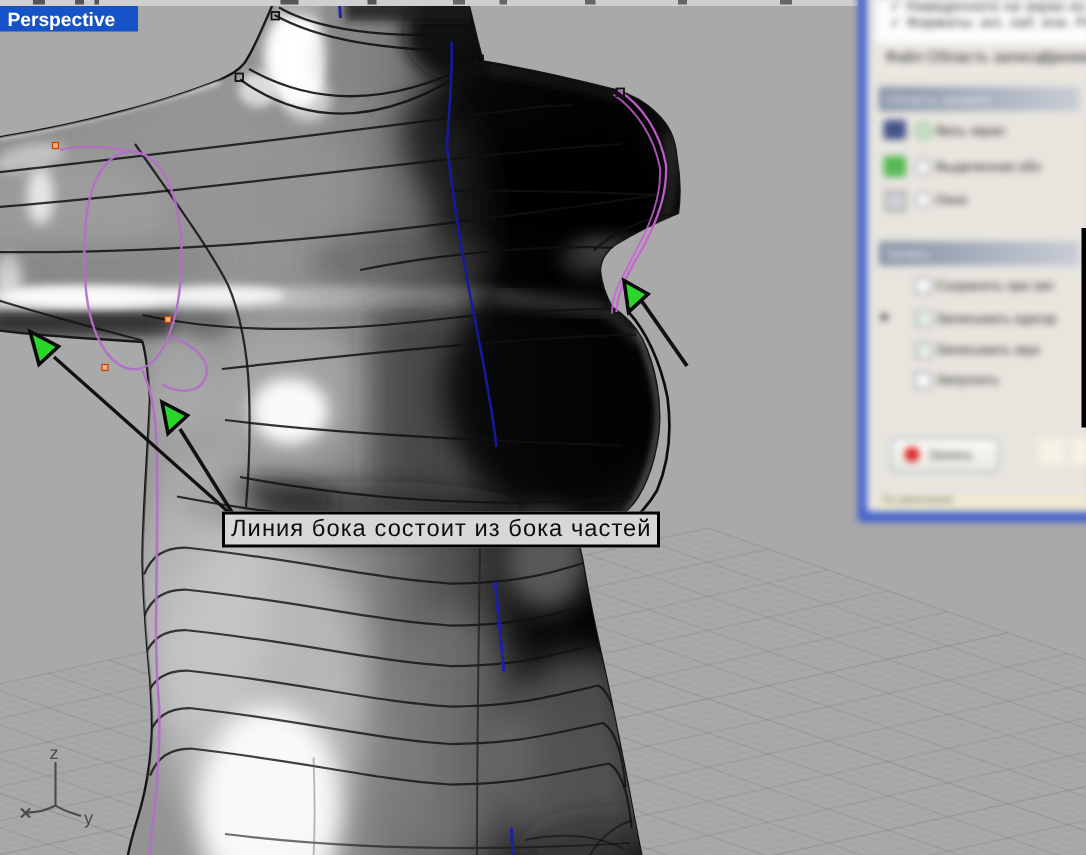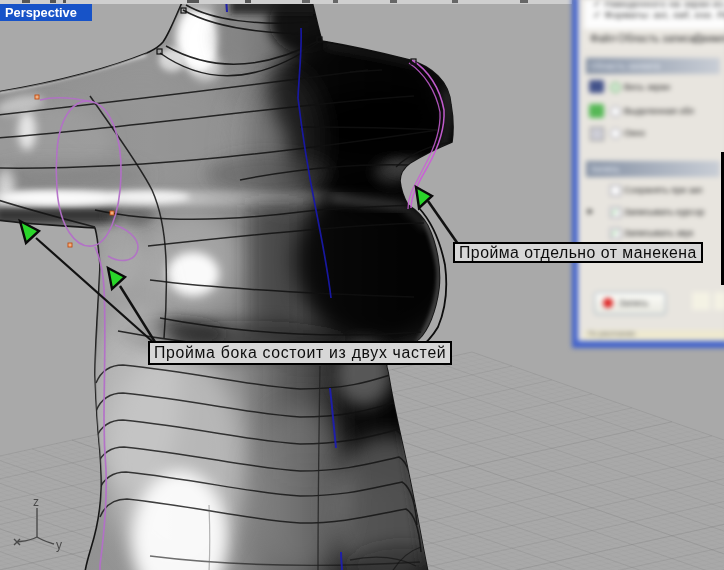--- a/index.html
+++ b/index.html
@@ -491,15 +491,14 @@
 <g>
 <line x1="428" y1="201" x2="458" y2="244" stroke="#111" stroke-width="2.6"></line>
 <line x1="36" y1="238" x2="153" y2="342" stroke="#111" stroke-width="2.2"></line>
 <line x1="120" y1="286" x2="155" y2="342" stroke="#111" stroke-width="2.4"></line>
 <polygon points="416,187 432,196 419,208" fill="#2ad62a" stroke="#0a0a0a" stroke-width="2.4" stroke-linejoin="miter"></polygon>
 <polygon points="20,221 39,231 26,243" fill="#2ad62a" stroke="#0a0a0a" stroke-width="2.4"></polygon>
 <polygon points="108,268 125,277 112,289" fill="#2ad62a" stroke="#0a0a0a" stroke-width="2.4"></polygon>
 </g>
 
 </svg>
-<div class="tip" style="left:453px;top:242px;letter-spacing:0.5px;line-height:17px;">Пройма отдельно от манекена</div>
-<div class="tip" style="left:148px;top:341px;letter-spacing:0.7px;">Пройма бока состоит из двух частей</div>
+<div class="tip" style="left:148px;top:341px;letter-spacing:0.7px;">Линия бока состоит из бока частей</div>
 </div>
 
 </body></html>

